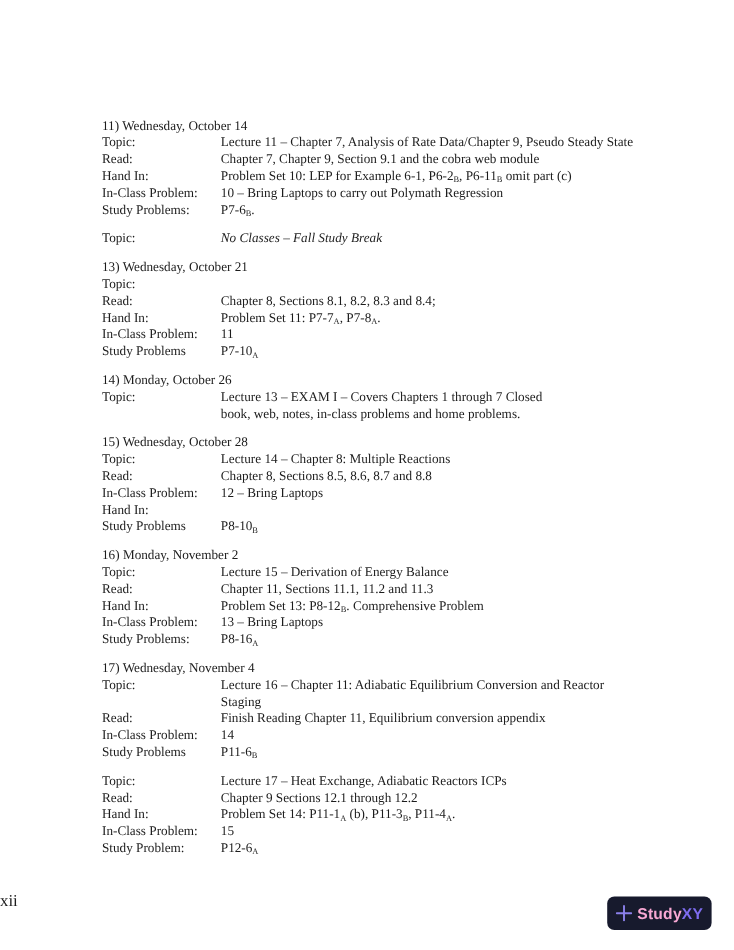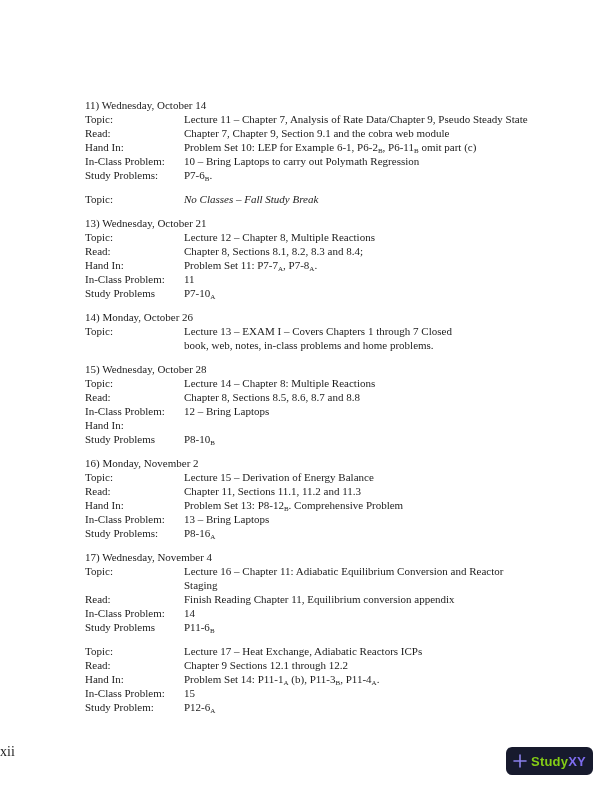--- a/index.html
+++ b/index.html
@@ -47,21 +47,21 @@
     border-radius: 6px;
     display: flex;
     align-items: center;
     justify-content: center;
     gap: 4px;
     font-family: "Liberation Sans", sans-serif;
     box-sizing: border-box;
   }
   .badge-plus { display: flex; align-items: center; }
   .badge-text { font-size: 13px; font-weight: 700; letter-spacing: 0.2px; }
-  .badge-study { color: #84cc16; }
+  .badge-study { color: #f9a8d4; }
   .badge-xy { color: #7e6cf0; }
 </style>
 </head>
 <body>
 
 <div class="doc">
     <div class="section">
     <div class="entry-heading">11) Wednesday, October 14</div>
     <div>
         <div class="row">
@@ -92,21 +92,20 @@
     <span class="row-label">Topic:</span>
     <span class="row-value italic">No Classes – Fall Study Break</span>
   </div>
       </div>
   </div>
     <div class="section">
     <div class="entry-heading">13) Wednesday, October 21</div>
     <div>
         <div class="row">
     <span class="row-label">Topic:</span>
-    <span class="row-value">Lecture 12 – Chapter 8, Multiple Reactions</span>
   </div>
         <div class="row">
     <span class="row-label">Read:</span>
     <span class="row-value">Chapter 8, Sections 8.1, 8.2, 8.3 and 8.4;</span>
   </div>
         <div class="row">
     <span class="row-label">Hand In:</span>
     <span class="row-value">Problem Set 11: P7-7<sub>A</sub>, P7-8<sub>A</sub>.</span>
   </div>
         <div class="row">

